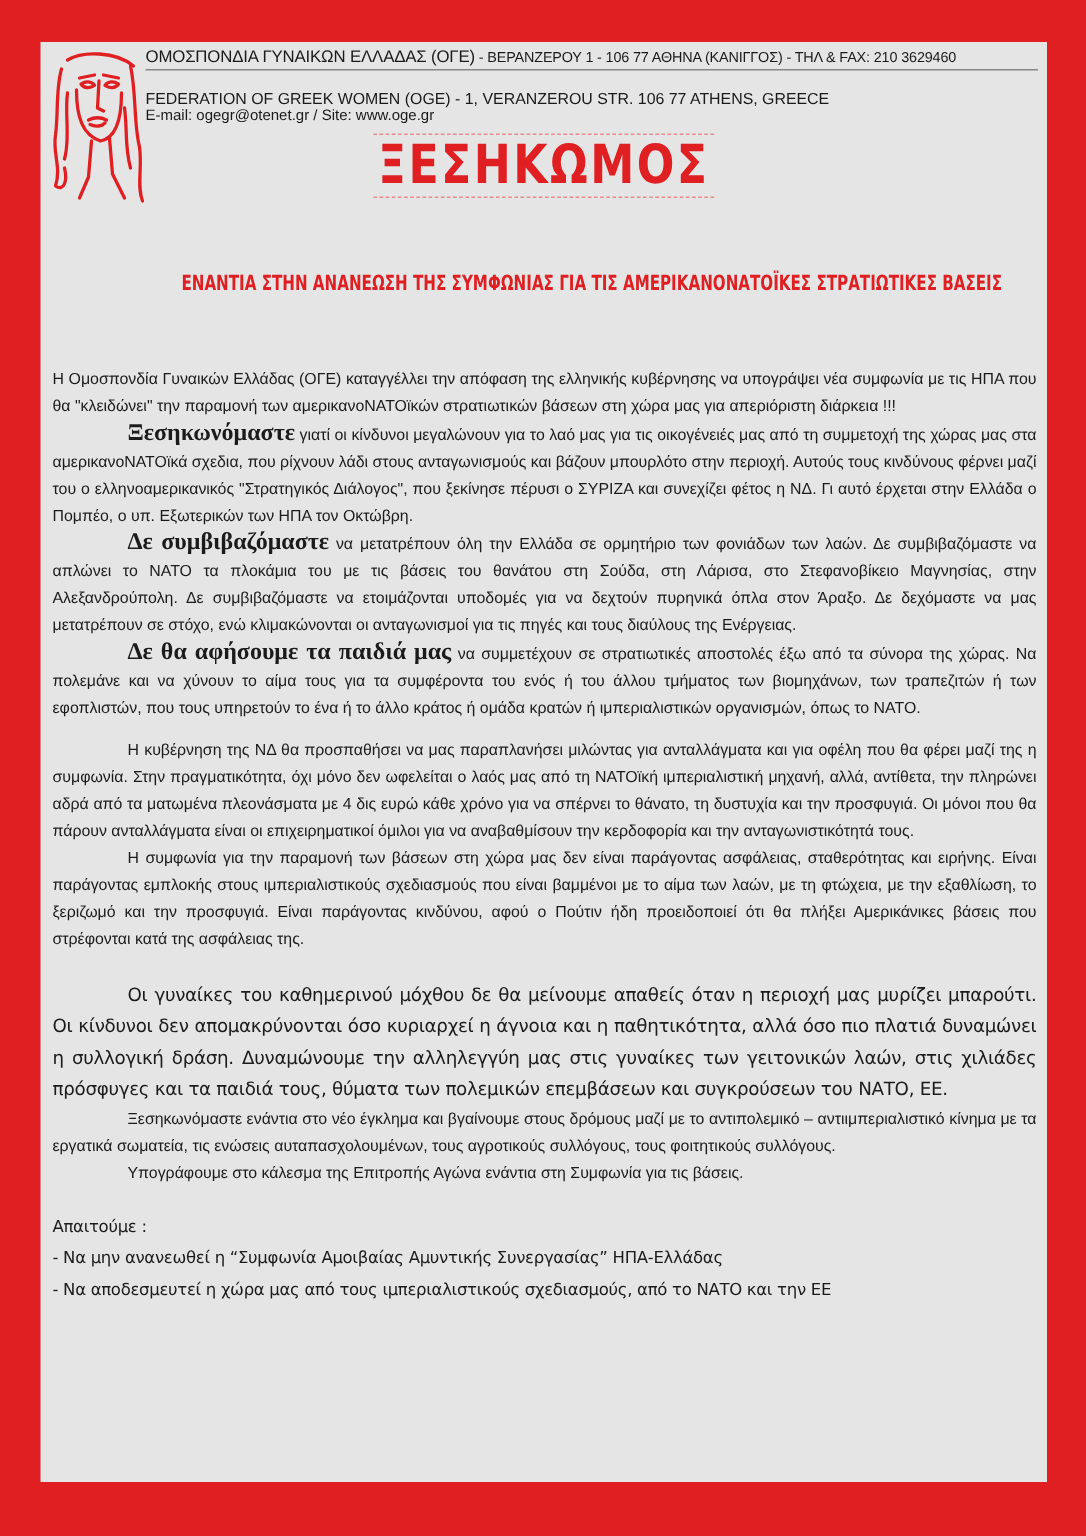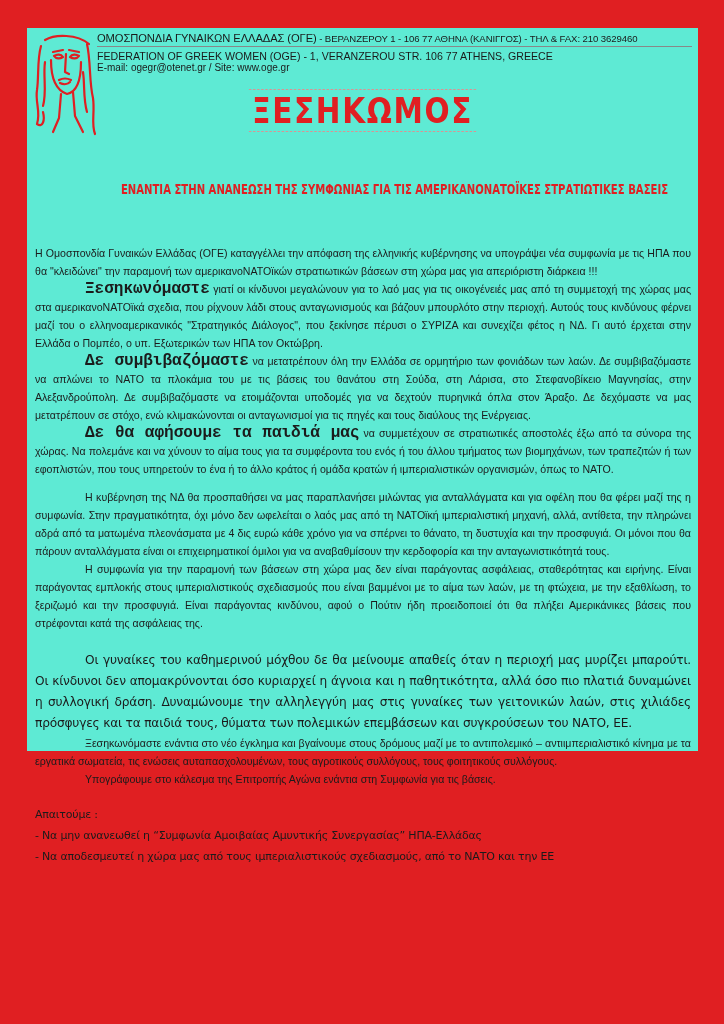--- a/index.html
+++ b/index.html
@@ -6,39 +6,39 @@
   body {
     width: 724px; height: 1024px;
     background: #e01f22;
     position: relative;
     overflow: hidden;
     font-family: "Liberation Sans Narrow", "Liberation Sans", sans-serif;
   }
   .panel {
     position: absolute;
     left: 27px; top: 28px;
-    width: 671px; height: 723px;
-    background: #5eead4;
+    width: 671px; height: 960px;
+    background: #e5e5e5;
   }
   .logo {
     position: absolute; left: 6px; top: 4px;
     width: 64px; height: 104px;
   }
   .hdr {
     position: absolute; left: 70px; top: 4px; width: 595px;
     color: #1a1a1a;
     font-family: "Liberation Sans", sans-serif;
   }
   .hdr-line1 {
     font-size: 11.2px; letter-spacing: -0.1px;
     padding-bottom: 2px; border-bottom: 1px solid #888;
     white-space: nowrap;
   }
   .hdr-line1 .small { font-size: 9.6px; }
-  .hdr-line2 { font-size: 10.6px; margin-top: 3px; white-space: nowrap; }
+  .hdr-line2 { font-size: 10.6px; margin-top: 13px; white-space: nowrap; }
   .hdr-line3 { font-size: 10px; margin-top: 0px; white-space: nowrap; }
 
   .stamp {
     position: absolute; left: 0; width: 671px; top: 61px;
     text-align: center;
     color: #e01f22;
     font-family: "DejaVu Sans", sans-serif;
     font-weight: bold;
     font-size: 36px;
     letter-spacing: 2px;
@@ -64,21 +64,21 @@
     position: absolute; left: 8px; top: 216px; width: 656px;
     color: #1b1b1b;
     font-family: "Liberation Sans", sans-serif;
     font-size: 10.6px;
     line-height: 18px;
     text-align: justify;
   }
   .body p { margin: 0; }
   .indent { text-indent: 50px; }
   .lead {
-    font-family: Liberation Mono, monospace;
+    font-family: Liberation Serif, serif;
     font-weight: bold;
     font-size: 16px;
   }
   .sp { height: 10px; }
   .bold-para {
     font-family: "DejaVu Sans", sans-serif;
     font-weight: normal;
     font-size: 12.2px;
     line-height: 21px;
     letter-spacing: -0.2px;

